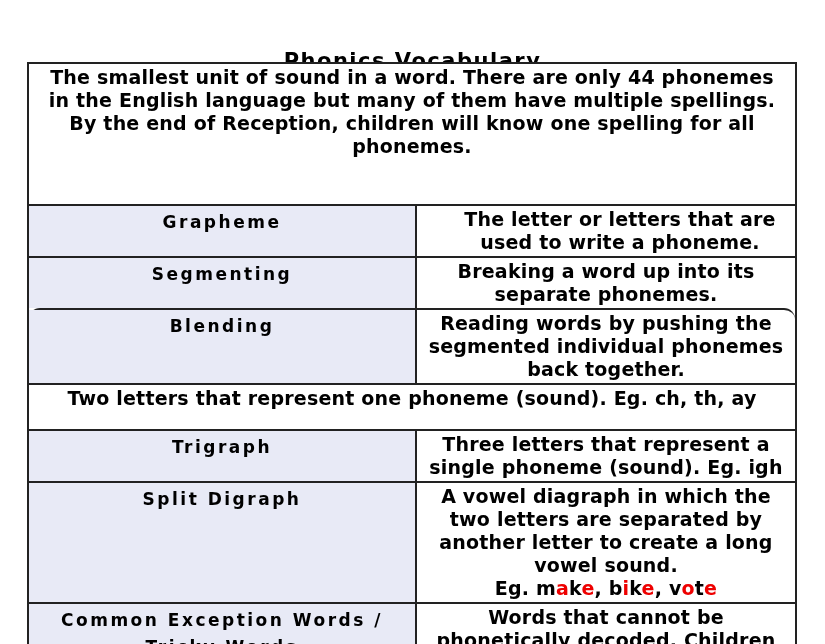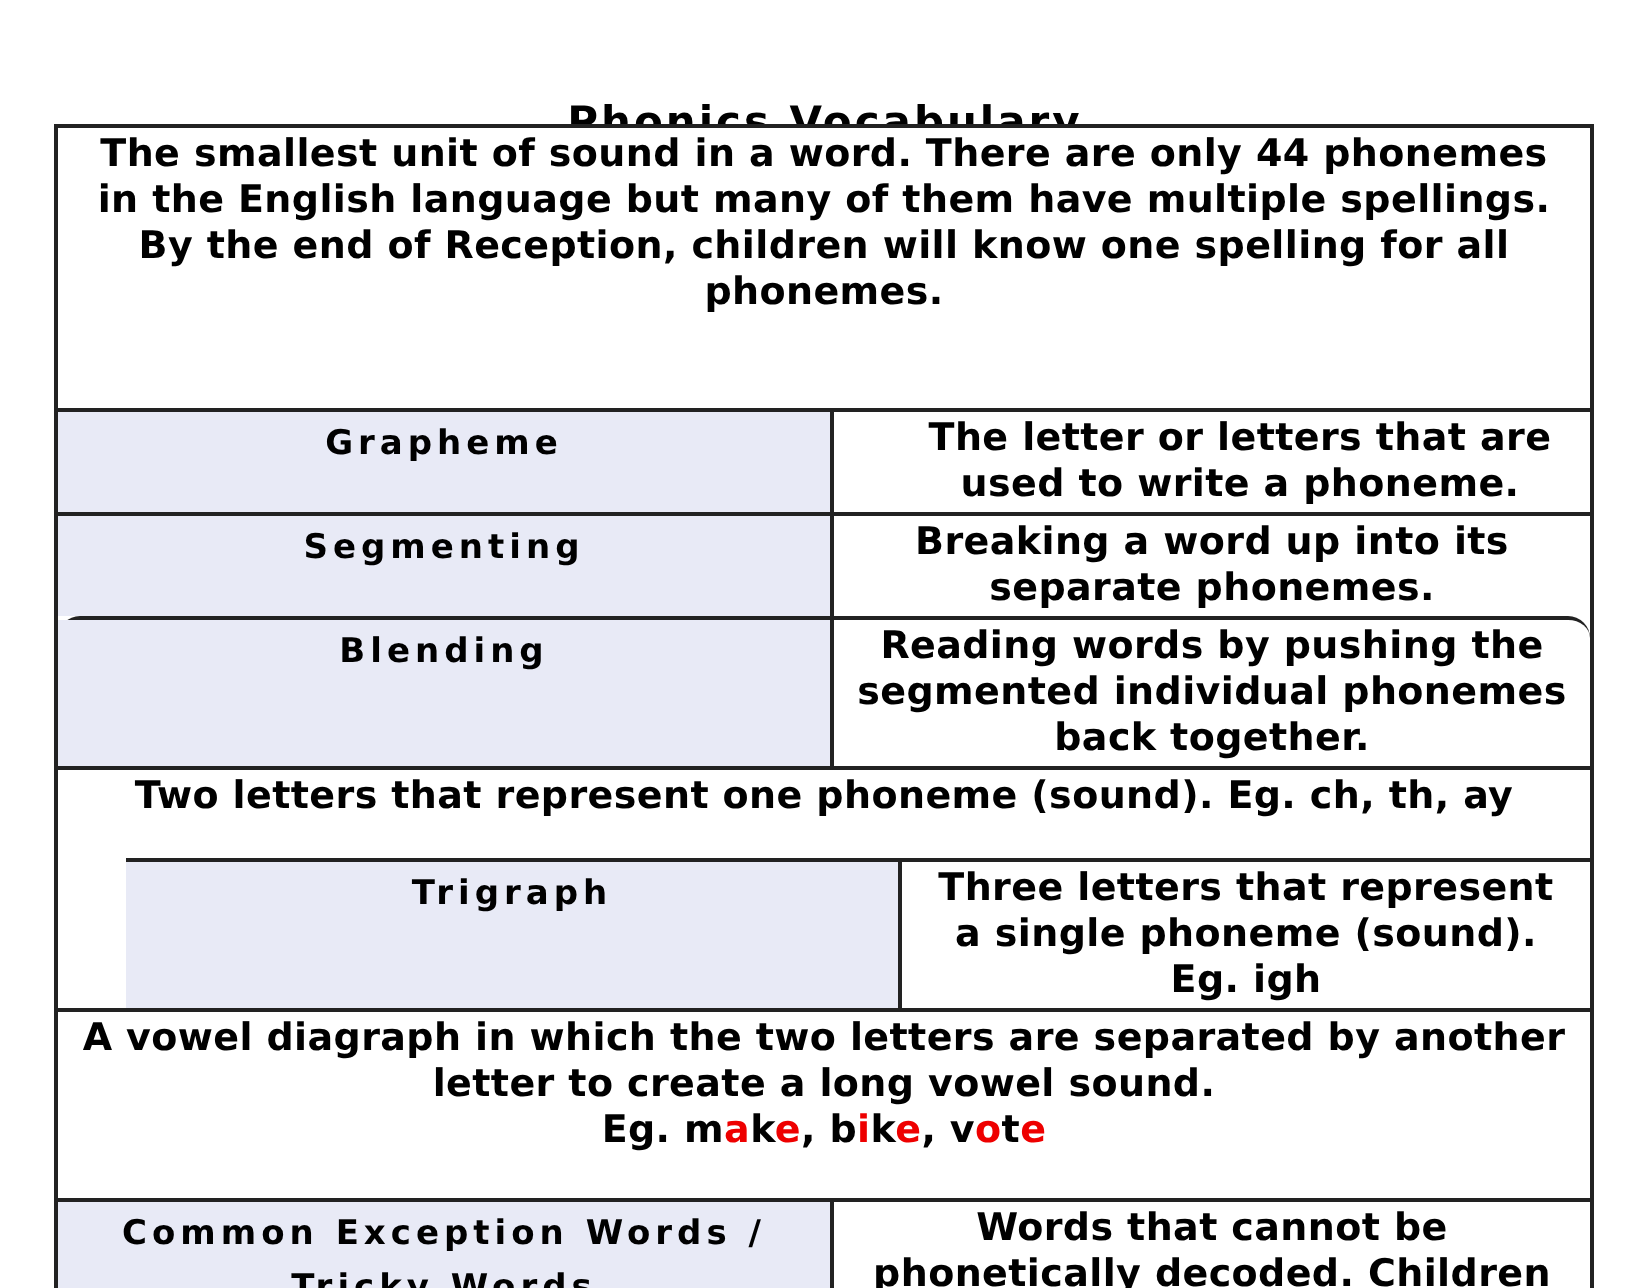--- a/index.html
+++ b/index.html
@@ -39,21 +39,21 @@
   }
 
   .row { display: flex; align-items: stretch; }
   .row + .row { border-top: 2px solid var(--border-color, #222); }
 
   .row:nth-child(1) { min-height: 140px; }
   .row:nth-child(2) { min-height: 44px; gap: 28px; }
   .row:nth-child(3) { min-height: 45px; }
   .row:nth-child(4) { min-height: 68px; border-radius: 11px; }
   .row:nth-child(5) { min-height: 44px; }
-  .row:nth-child(6) { min-height: 43px; margin-left: 34px; }
+  .row:nth-child(6) { min-height: 43px; }
   .row:nth-child(7) { min-height: 93px; }
   .row:nth-child(8) { min-height: 72px; }
 
   .term-cell {
     width: 388px;
     box-sizing: border-box;
     background: var(--term-bg, #e8eaf6);
     border-right: 2px solid var(--border-color, #222);
     text-align: center;
     padding: 3px 12px 2px 12px;
@@ -101,20 +101,21 @@
         <div class="def-cell"><span>Reading words by pushing the segmented individual phonemes back together.</span></div>
       </div>
       <div class="row">
         <div class="def-cell"><span>Two letters that represent one phoneme (sound). Eg. ch, th, ay</span></div>
       </div>
       <div class="row">
         <div class="term-cell"><span>Trigraph</span></div>
         <div class="def-cell"><span>Three letters that represent a single phoneme (sound). Eg. igh</span></div>
       </div>
       <div class="row">
+        <div class="term-cell"><span>Split Digraph</span></div>
         <div class="def-cell"><span>A vowel diagraph in which the two letters are separated by another letter to create a long vowel sound.</span><div class="example-line"><span>Eg. m</span><span class="red">a</span><span>k</span><span class="red">e</span><span>, b</span><span class="red">i</span><span>k</span><span class="red">e</span><span>, v</span><span class="red">o</span><span>t</span><span class="red">e</span></div></div>
       </div>
       <div class="row">
         <div class="term-cell"><span>Common Exception Words / Tricky Words</span></div>
         <div class="def-cell"><span>Words that cannot be phonetically decoded. Children need to learn these words by sight.</span></div>
       </div>
     </div>
 </div>
 
 </body></html>

